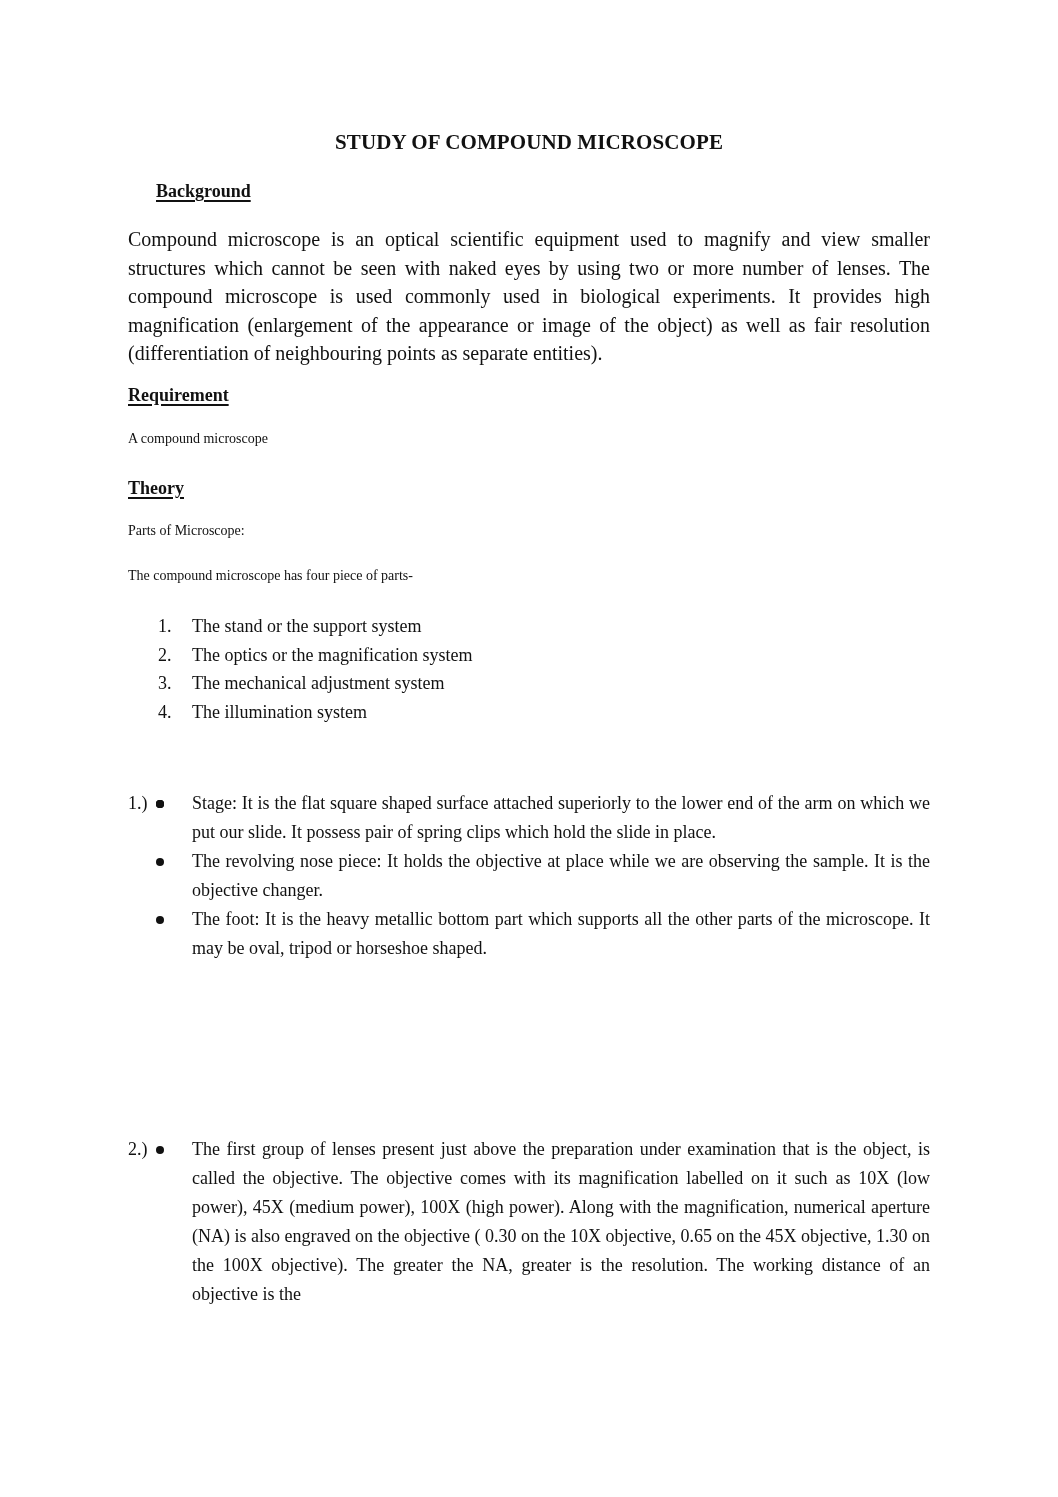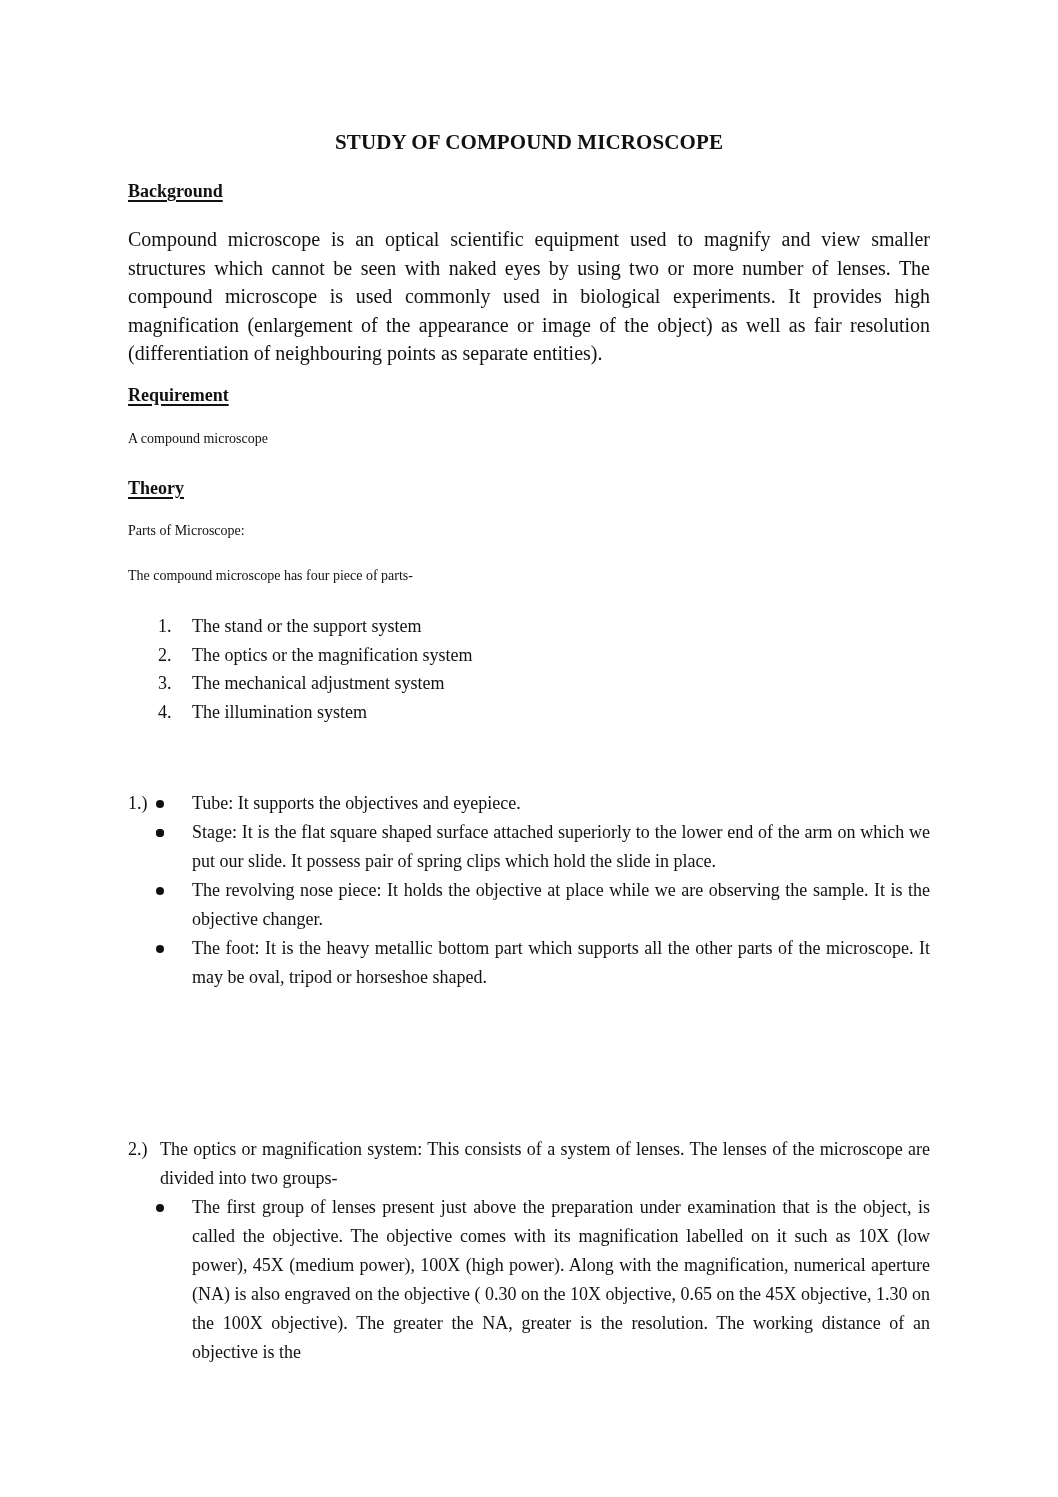--- a/index.html
+++ b/index.html
@@ -24,21 +24,21 @@
   .bullets li .dot { position: absolute; left: 28px; top: 11px; width: 8px; height: 8px;
                      border-radius: 50%; background: #111; }
 </style>
 </head>
 <body>
 
 <div class="page">
 
   <div class="title">STUDY OF COMPOUND MICROSCOPE</div>
 
-  <div class="heading" style="top:181px;">Background</div>
+  <div class="heading" style="top:181px;margin-left:28px;">Background</div>
   <div class="para" style="top:225px;">Compound microscope is an optical scientific equipment used to magnify and view smaller structures which cannot be seen with naked eyes by using two or more number of lenses. The compound microscope is used commonly used in biological experiments. It provides high magnification (enlargement of the appearance or image of the object) as well as fair resolution (differentiation of neighbouring points as separate entities).</div>
 
   <div class="heading" style="top:385px;">Requirement</div>
   <div class="line" style="top:431px;">A compound microscope</div>
 
   <div class="heading" style="top:478px;">Theory</div>
   <div class="line" style="top:523px;">Parts of Microscope:</div>
   <div class="line" style="top:568px;">The compound microscope has four piece of parts-</div>
 
   <ol class="olist" style="top:612px;">
@@ -46,31 +46,30 @@
     <li><span class="num">2.</span><span>The optics or the magnification system</span></li>
     <li><span class="num">3.</span><span>The mechanical adjustment system</span></li>
     <li><span class="num">4.</span><span>The illumination system</span></li>
   </ol>
 
   <div class="section" style="top:789px;">
     <div class="sec-head">
       <span class="num">1.)</span>
     </div>
     <ul class="bullets">
-      <li><span class="dot"></span><span>Tube: It supports the objectives and eyepiece.</span></li>
+      <li><span class="dot"></span></li>
       <li><span class="dot"></span></li>
       <li><span class="dot"></span><span>Stage: It is the flat square shaped surface attached superiorly to the lower end of the arm on which we put our slide. It possess pair of spring clips which hold the slide in place.</span></li>
       <li><span class="dot"></span><span>The revolving nose piece: It holds the objective at place while we are observing the sample. It is the objective changer.</span></li>
       <li><span class="dot"></span><span>The foot: It is the heavy metallic bottom part which supports all the other parts of the microscope. It may be oval, tripod or horseshoe shaped.</span></li>
     </ul>
   </div>
 
   <div class="section" style="top:1135px;">
     <div class="sec-head">
       <span class="num">2.)</span>
-      <span>The optics or magnification system: This consists of a system of lenses. The lenses of the microscope are  divided into two groups-</span>
     </div>
     <ul class="bullets">
       <li><span class="dot"></span><span>The first group of lenses present just above the preparation under examination that is the object, is called the objective. The objective comes with its magnification labelled on it such as 10X (low power), 45X (medium power), 100X (high power). Along with the magnification, numerical aperture (NA) is also engraved on the objective ( 0.30 on the 10X objective, 0.65 on the 45X objective, 1.30 on the 100X objective). The greater the NA, greater is the resolution. The working distance of an objective is the</span></li>
     </ul>
   </div>
 
 </div>
 
 </body></html>

